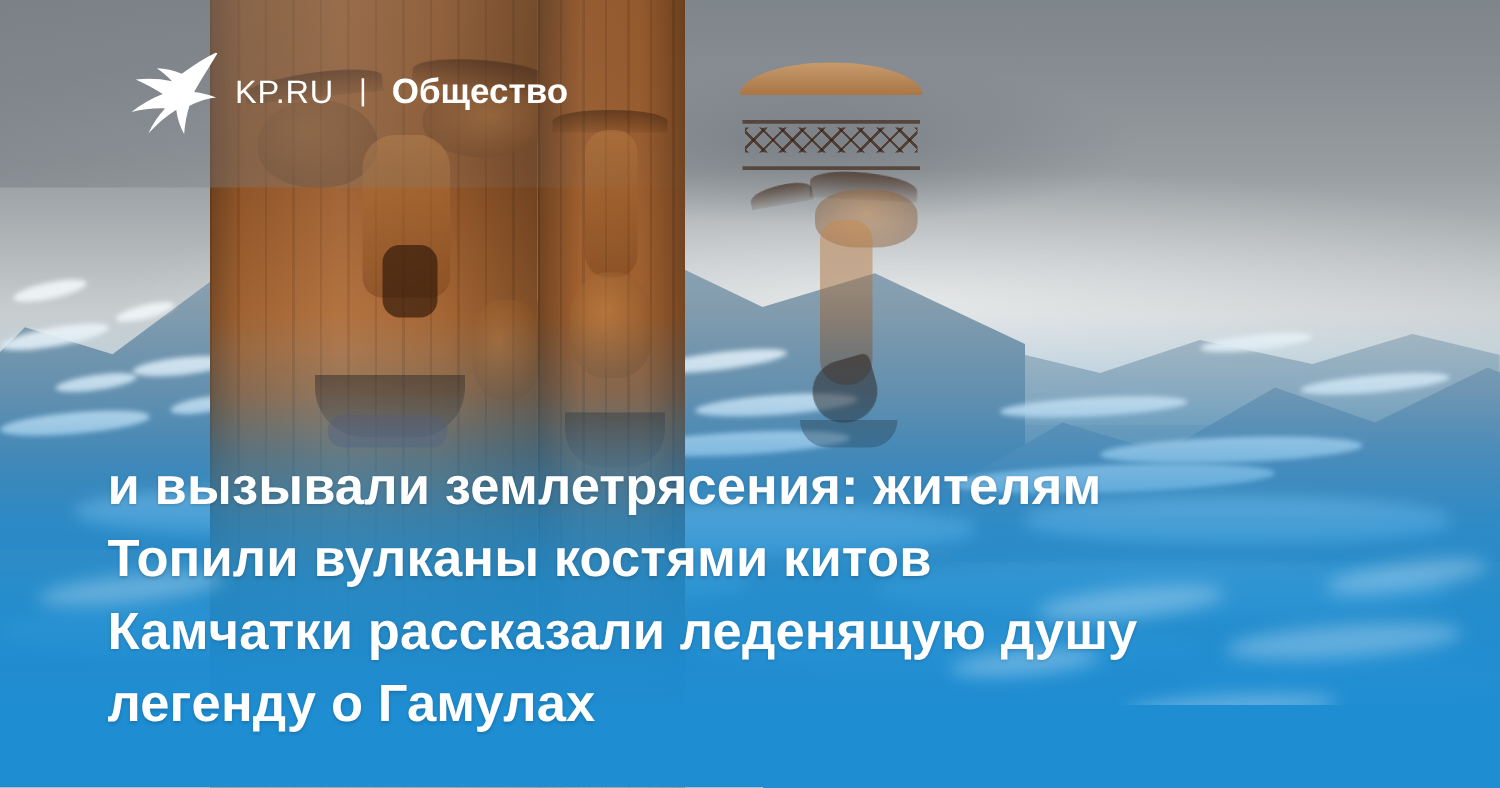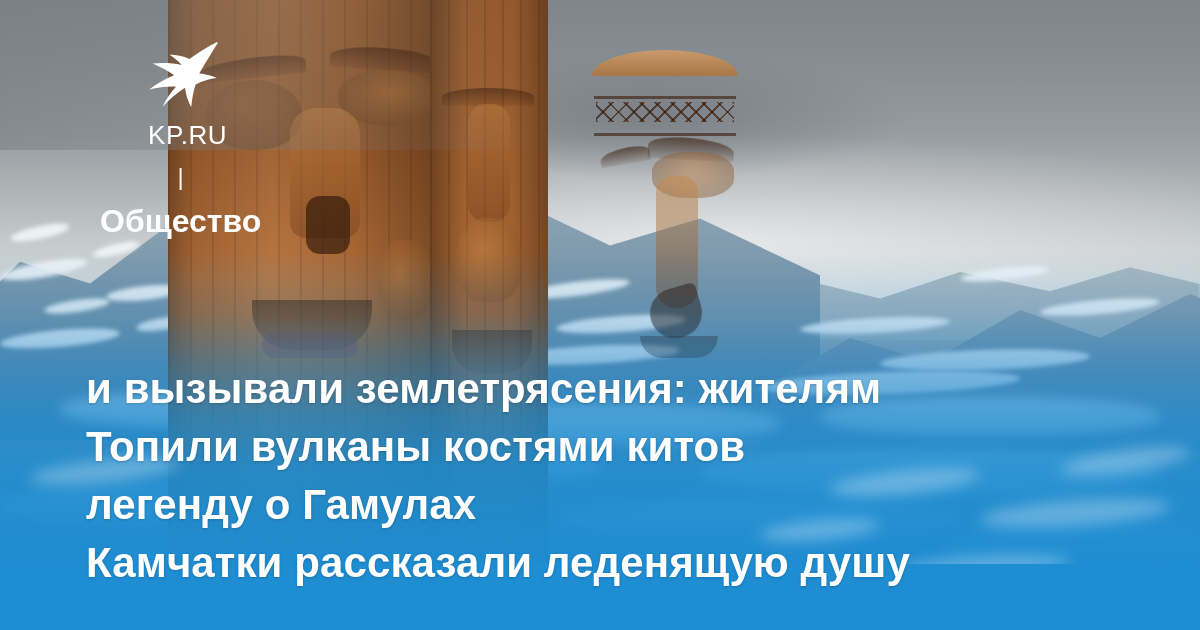--- a/index.html
+++ b/index.html
@@ -253,35 +253,34 @@
 
   
   .top-scrim {
     position: absolute; left: 0; top: 0; width: 560px; height: 150px;
     background: linear-gradient(90deg, rgba(120,126,131,.55), rgba(120,126,131,0));
   }
 
   
   .header {
     position: absolute; left: 100px; top: 38px;
-    display: flex; align-items: center; gap: 12px;
+    display: flex; align-items: center; gap: 0;
     z-index: 5;
-    flex-direction: column;
   }
   .logo-bird { width: 74px; height: 70px; display: block; flex: 0 0 auto; }
   .brand {
     color: #ffffff; font-size: 26px; letter-spacing: .6px;
     font-weight: 400; margin-left: 14px; white-space: nowrap;
   }
   .brand-sep {
     color: #ffffff; font-size: 24px; font-weight: 300;
     margin: 0 20px; opacity: .95;
   }
   .rubric {
-    color: #ffffff; font-size: 32px; font-weight: 700; white-space: nowrap;
+    color: #ffffff; font-size: 28px; font-weight: 700; white-space: nowrap;
   }
 
   
   .title {
     position: absolute; left: 86px; top: 332px; width: 1040px;
     z-index: 5;
     color: #ffffff;
     font-size: 42px;
     font-weight: 700;
     line-height: 58px;
@@ -390,17 +389,17 @@
       </svg>
     </span>
     <span class="brand">KP.RU</span>
     <span class="brand-sep">|</span>
     <span class="rubric">Общество</span>
   </div>
 
   <h1 class="title">
     <span class="title-line">и вызывали землетрясения: жителям</span>
     <span class="title-line">Топили вулканы костями китов</span>
+    <span class="title-line">Камчатки рассказали леденящую душу</span>
     <span class="title-line">легенду о Гамулах</span>
-    <span class="title-line">Камчатки рассказали леденящую душу</span>
   </h1>
 
 </div>
 
 </body></html>

